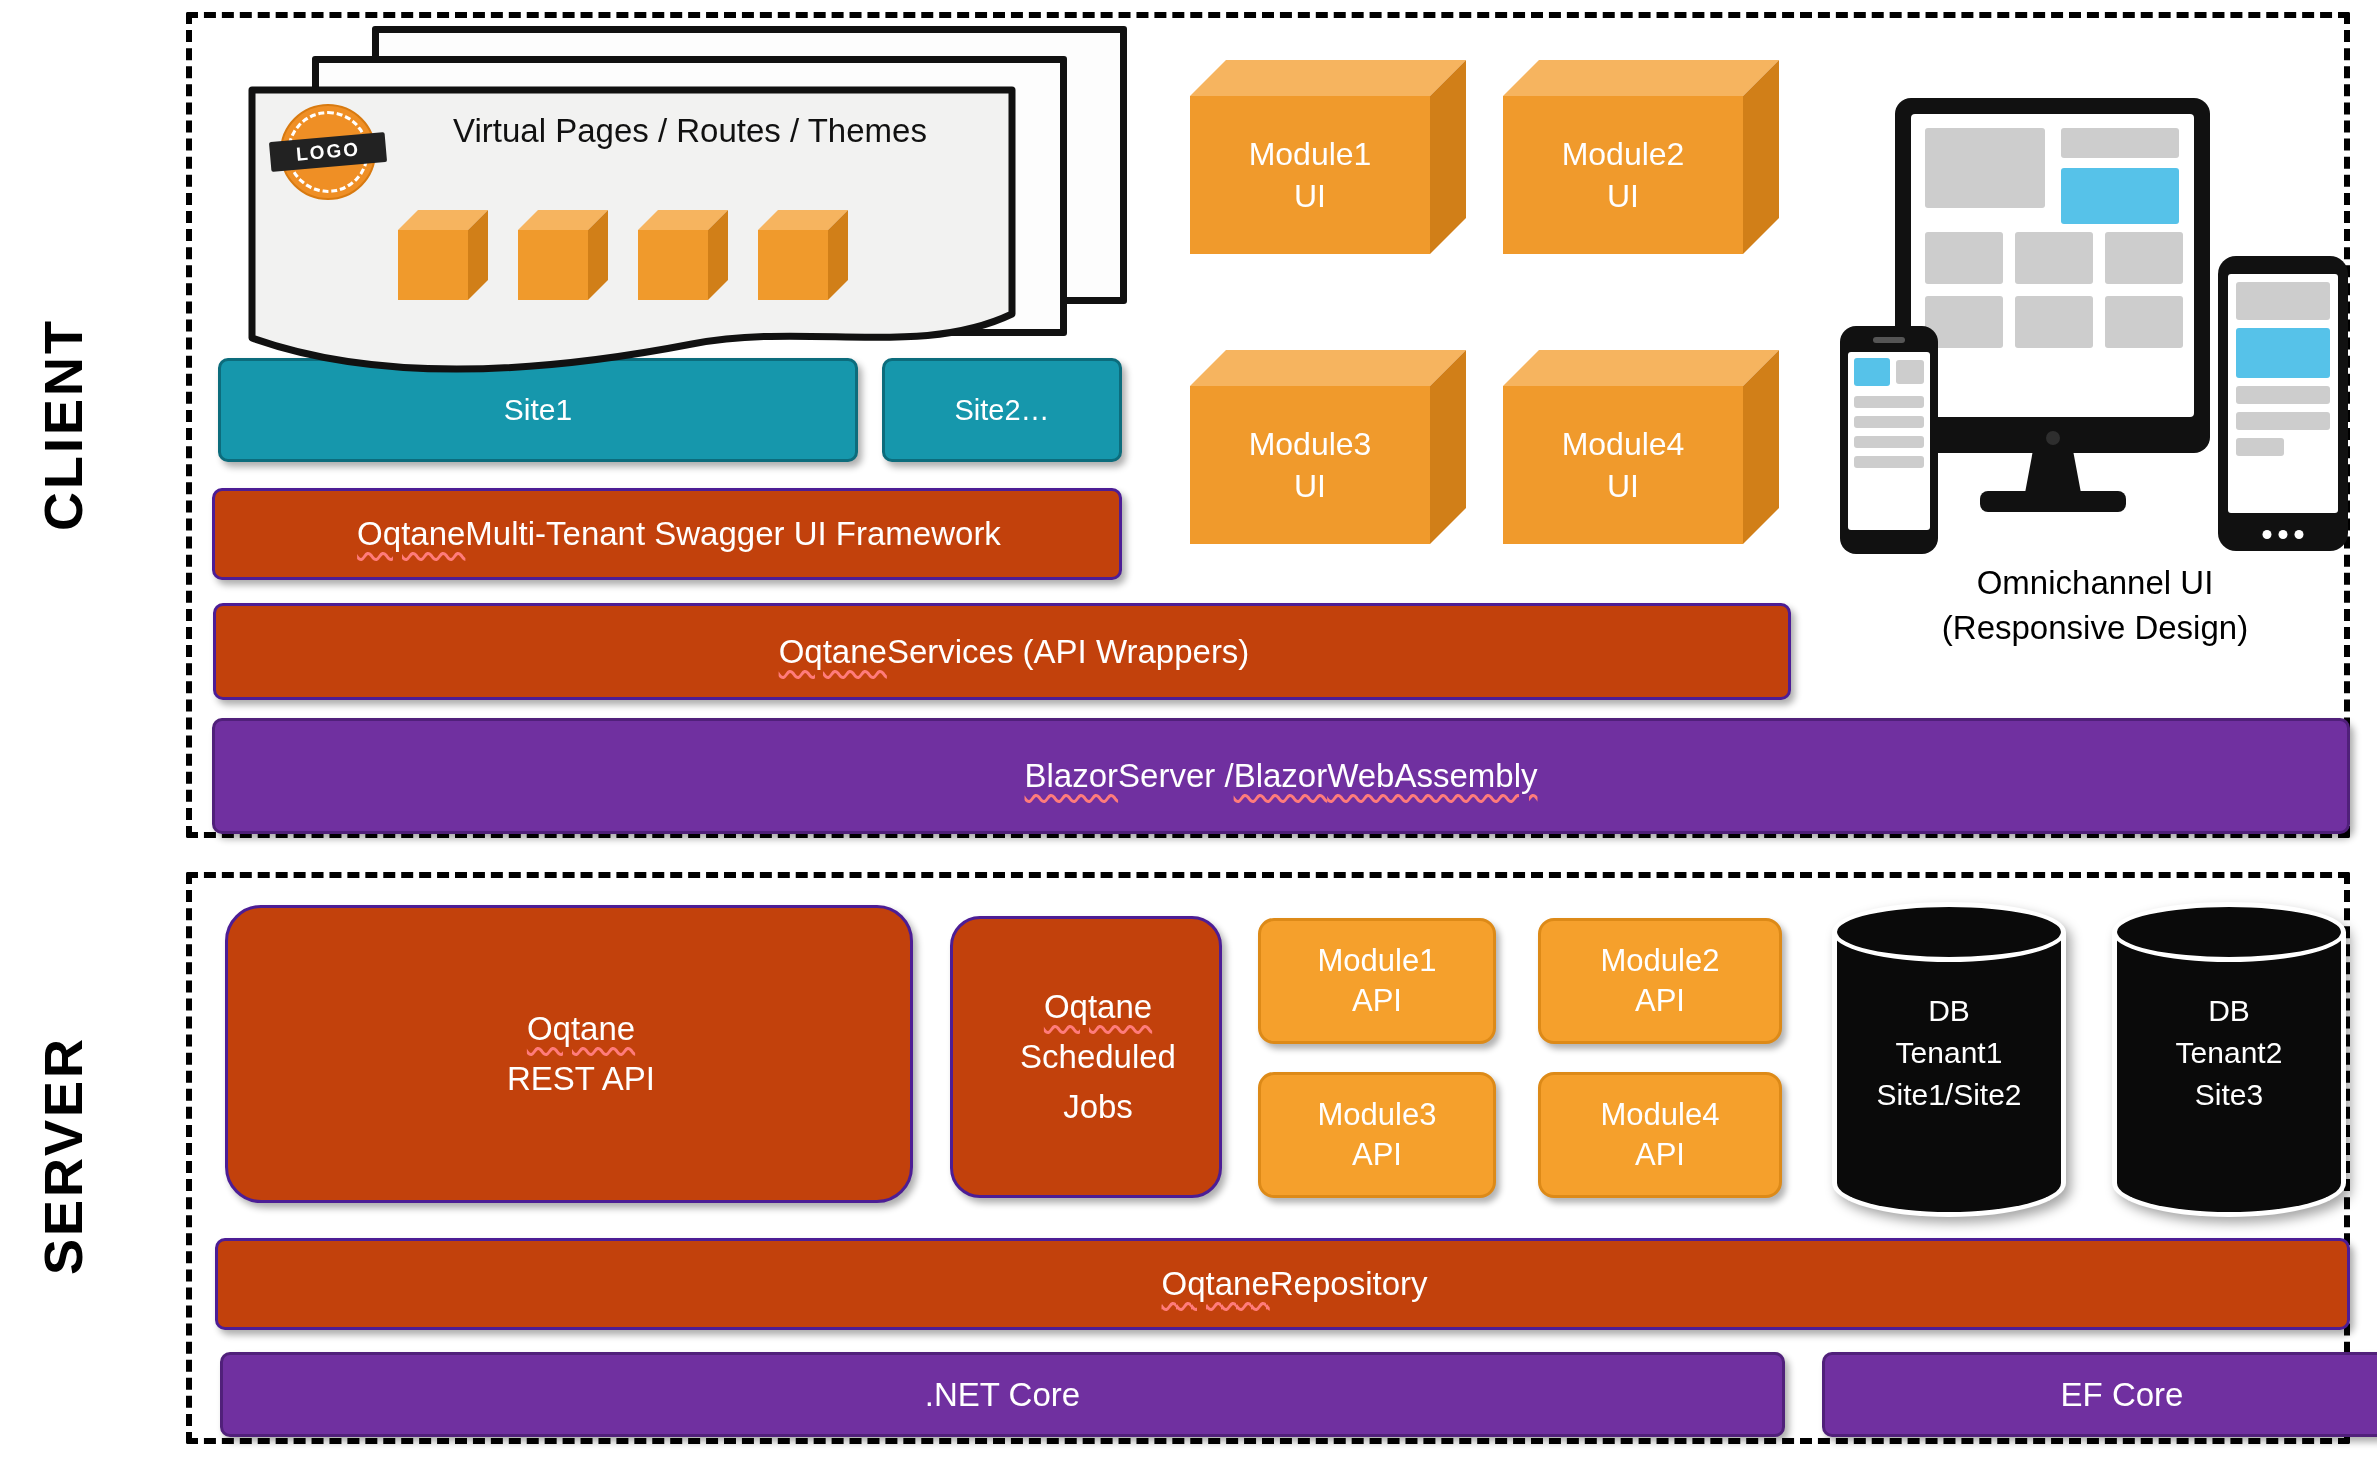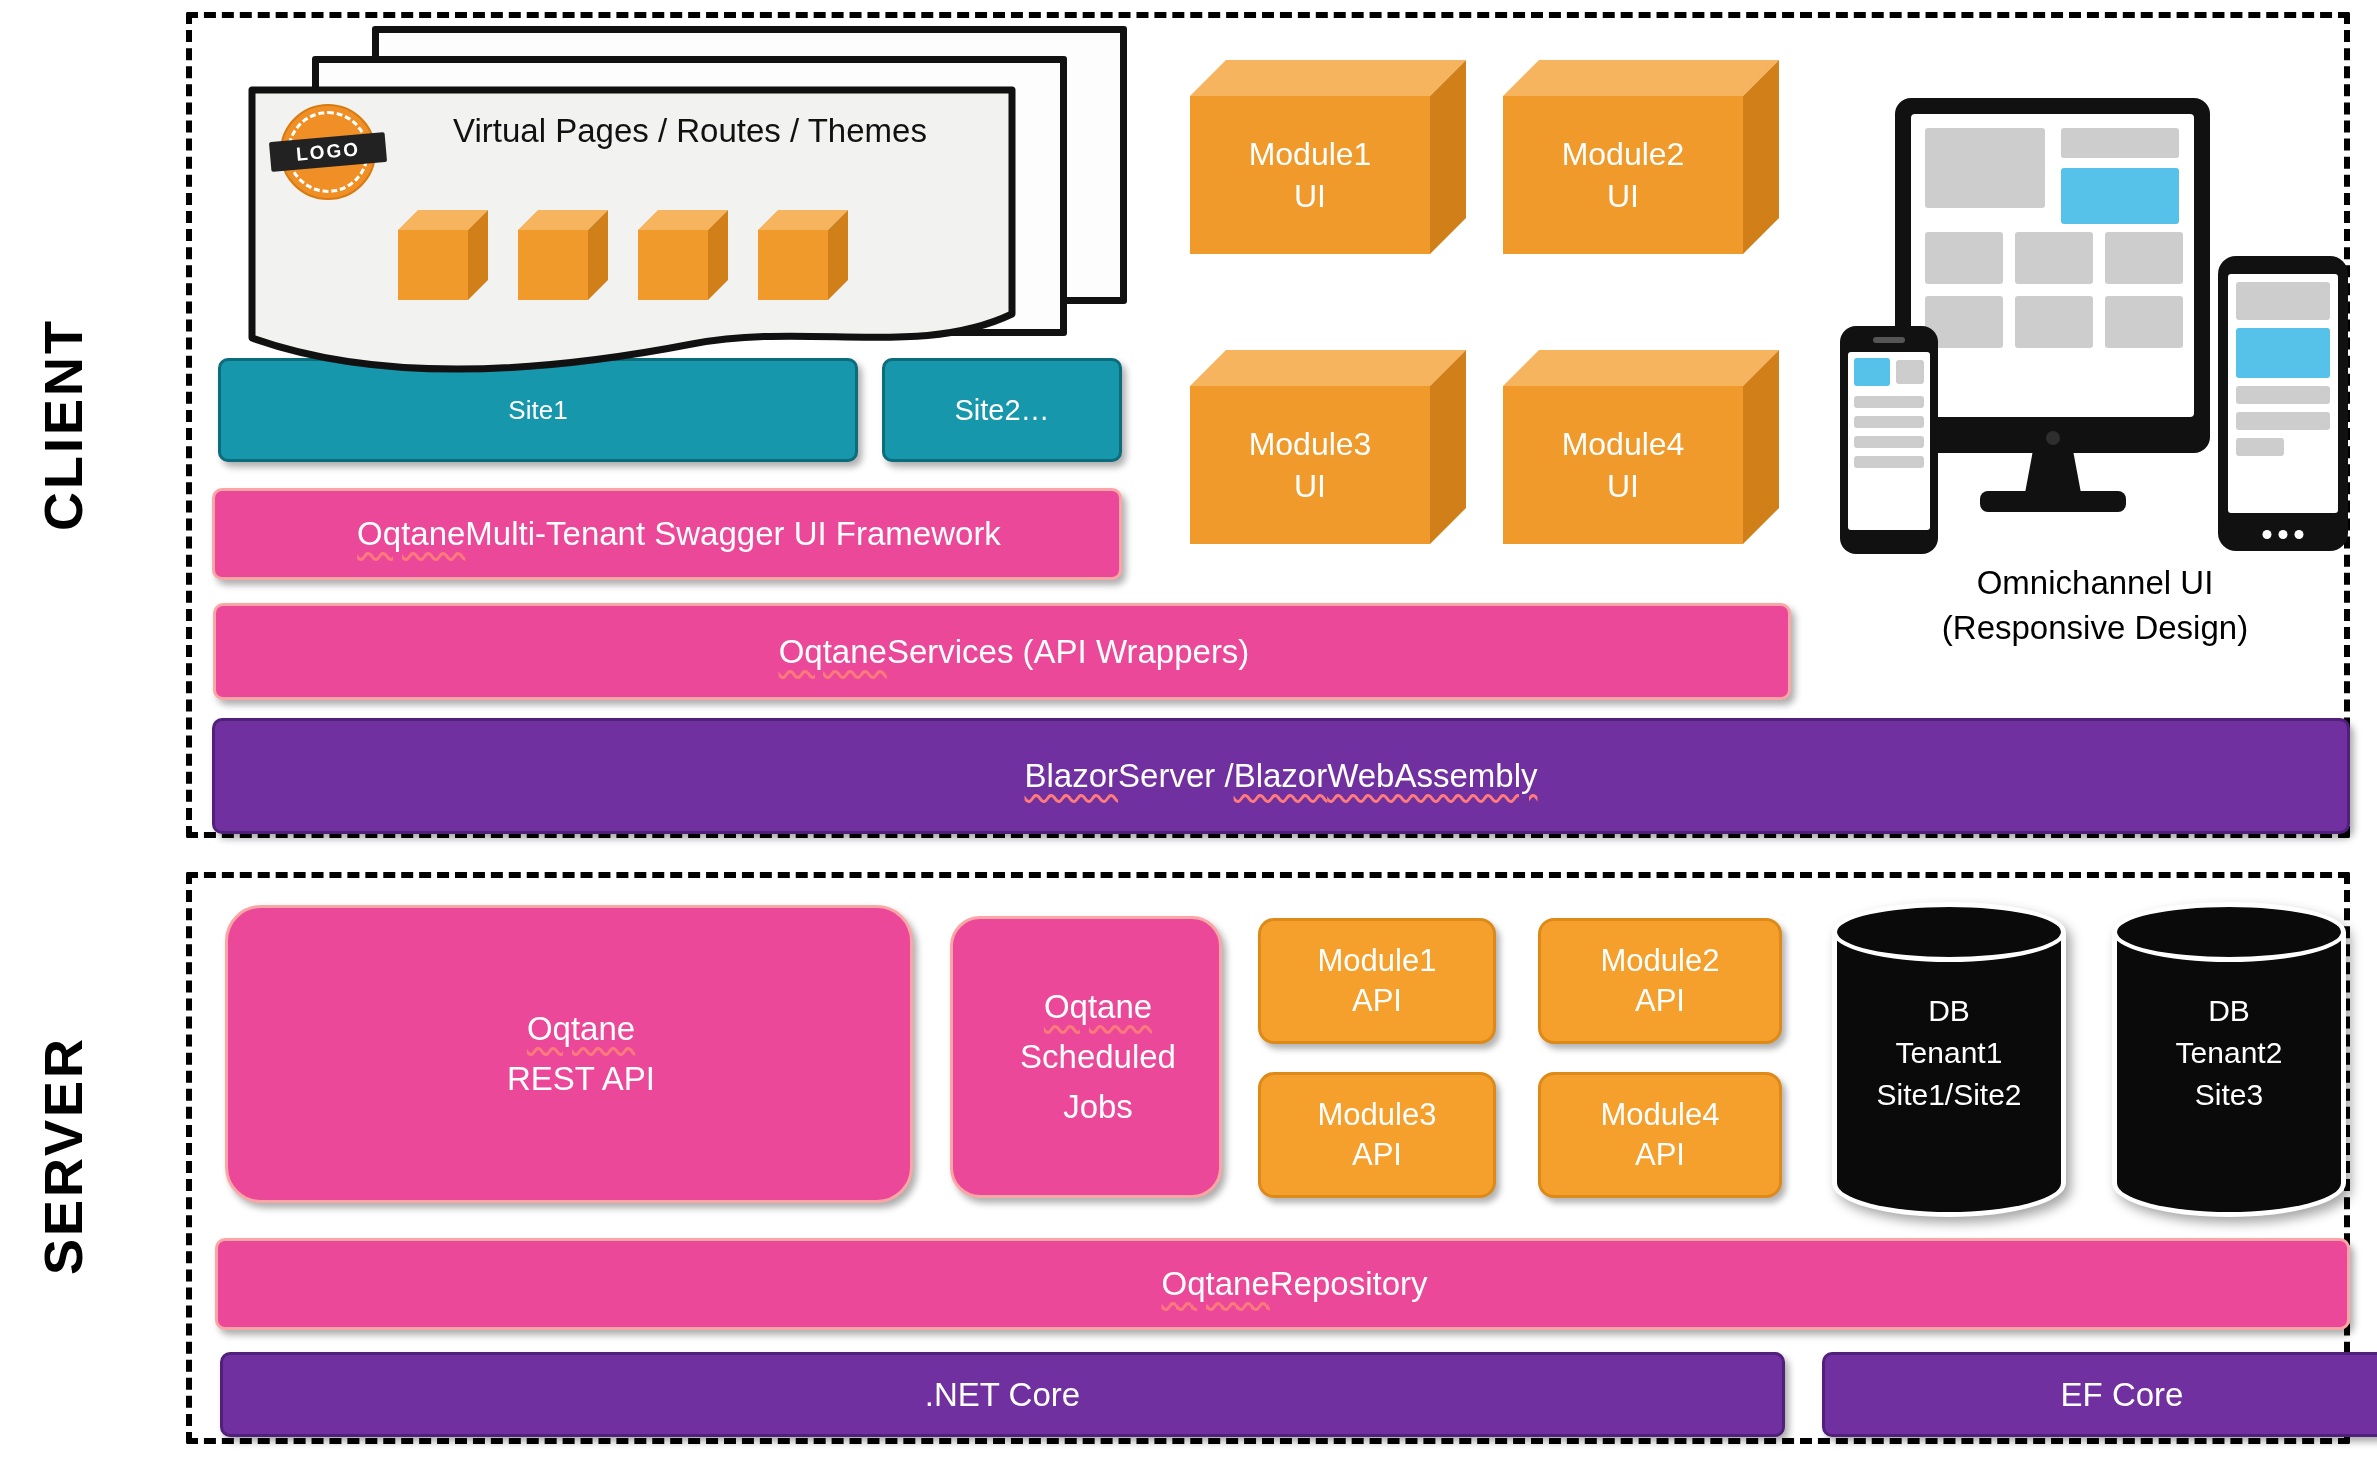--- a/index.html
+++ b/index.html
@@ -22,24 +22,24 @@
   .logo-circle { position:absolute; inset:0; border-radius:50%; background:#EF8F25; border:2px solid #D87A10; }
   .logo-ring { position:absolute; inset:7px; border:3px dashed #fff; border-radius:50%; }
   .logo-banner { position:absolute; left:-10px; right:-10px; top:33px; height:30px; background:#222; color:#fff;
                  font-weight:700; font-size:19px; letter-spacing:2px; display:flex; align-items:center; justify-content:center;
                  transform:rotate(-5deg); border-radius:2px; }
   .page-title { position:absolute; left:380px; top:112px; width:620px; text-align:center; font-size:33px; color:#111; z-index:3; }
 
   .pill { position:absolute; display:flex; align-items:center; justify-content:center; color:#fff; border-radius:10px;
           box-shadow:4px 5px 7px rgba(0,0,0,0.32); font-size:33px; z-index:1; }
   .teal   { background:#1697AC; border:3px solid #0C6C7C; }
-  .red    { background:#ec4899; border:3px solid #fca5a5;padding-left:24px; }
+  .red    { background:#c2410c; border:3px solid #4c1d95;padding-left:24px; }
   .purple { background:#7030A0; border:3px solid #50207A; }
 
-  .site1 { left:218px; top:358px; width:640px; height:104px; font-size:26px; }
+  .site1 { left:218px; top:358px; width:640px; height:104px; font-size:30px; }
   .site2 { left:882px; top:358px; width:240px; height:104px; font-size:29px; }
   .framework-bar { left:212px; top:488px; width:910px; height:92px; }
   .services-bar  { left:213px; top:603px; width:1578px; height:97px; }
   .blazor-bar    { left:212px; top:718px; width:2138px; height:116px; }
   .repository-bar{ left:215px; top:1238px; width:2135px; height:92px; }
   .dotnet-bar    { left:220px; top:1352px; width:1565px; height:85px; }
   .efcore-bar    { left:1822px; top:1352px; width:600px; height:85px; }
 
   .wavy { text-decoration-line:underline; text-decoration-style:wavy; text-decoration-color:#FF7B7B;
           text-decoration-thickness:3px; text-underline-offset:7px; }

